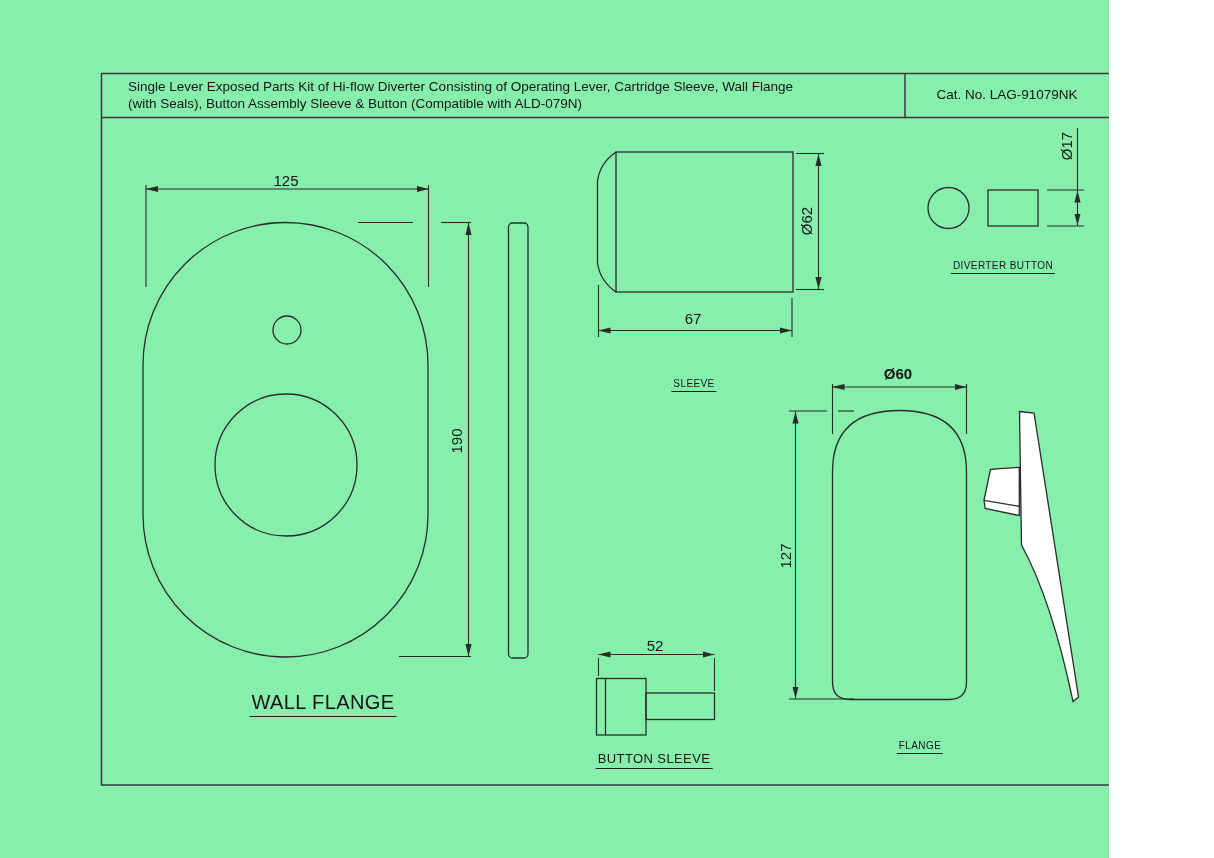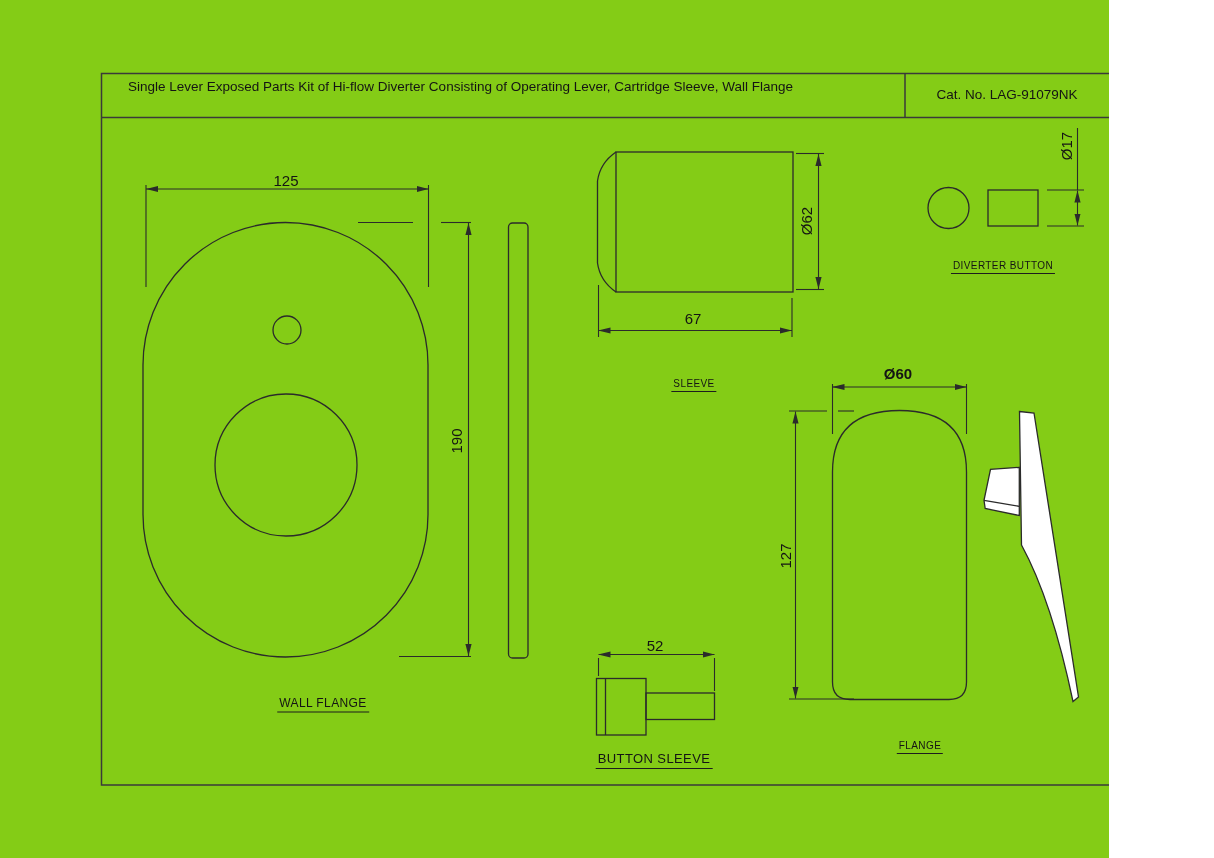--- a/index.html
+++ b/index.html
@@ -1,39 +1,39 @@
 <!DOCTYPE html>
 <html><head>
 <meta charset="utf-8">
 <style>
   html,body{margin:0;padding:0;background:#ffffff;}
   .canvas{
     position:relative;
     width:1109px;height:858px;
-    background:#84cc16;
+    background:#86efac;
     font-family:"Liberation Sans", sans-serif;
     color:#141414;
     overflow:hidden;
   }
   .canvas svg{position:absolute;left:0;top:0;}
   .txt{
     position:absolute;
     transform:translate(-50%,-50%);
     white-space:nowrap;
     color:#141414;
   }
   .txt.rot{transform:translate(-50%,-50%) rotate(-90deg);}
   .dim{font-size:15px;}
   .part-label{
     font-size:10px;
     letter-spacing:.4px;
     border-bottom:1.6px solid #1d1d1d;
     padding:0 2px 2px 2px;
   }
-  .part-label.big{font-size:12px;}
+  .part-label.big{font-size:20px;}
   .part-label.small{font-size:13px;}
   .title-desc{
     position:absolute;
     left:128px;top:78px;
     width:770px;
     font-size:13.5px;
     line-height:17px;
   }
   .cat-no{
     position:absolute;
@@ -133,20 +133,21 @@
     <g stroke="#2b2b2b" fill="none" stroke-width="1.1">
 
       <line x1="598.5" y1="658" x2="598.5" y2="676"></line>
       <line x1="714.5" y1="658" x2="714.5" y2="691"></line>
       <line x1="598.5" y1="654.5" x2="714.5" y2="654.5" marker-start="url(#arrow)" marker-end="url(#arrow)"></line>
     </g>
   </svg>
 
   <div class="title-desc">
     <div>Single Lever Exposed Parts Kit of Hi-flow Diverter Consisting of Operating Lever, Cartridge Sleeve, Wall Flange</div>
+    <div>(with Seals), Button Assembly Sleeve &amp; Button (Compatible with ALD-079N)</div>
   </div>
   <div class="cat-no">Cat. No. LAG-91079NK</div>
 
   <span class="txt dim" style="left:286px;top:180px;">125</span>
   <span class="txt dim rot" style="left:456px;top:441px;">190</span>
 
   <span class="txt dim rot" style="left:806px;top:221px;">Ø62</span>
   <span class="txt dim" style="left:693px;top:318px;">67</span>
 
   <span class="txt dim rot" style="left:1066px;top:146px;">Ø17</span>

